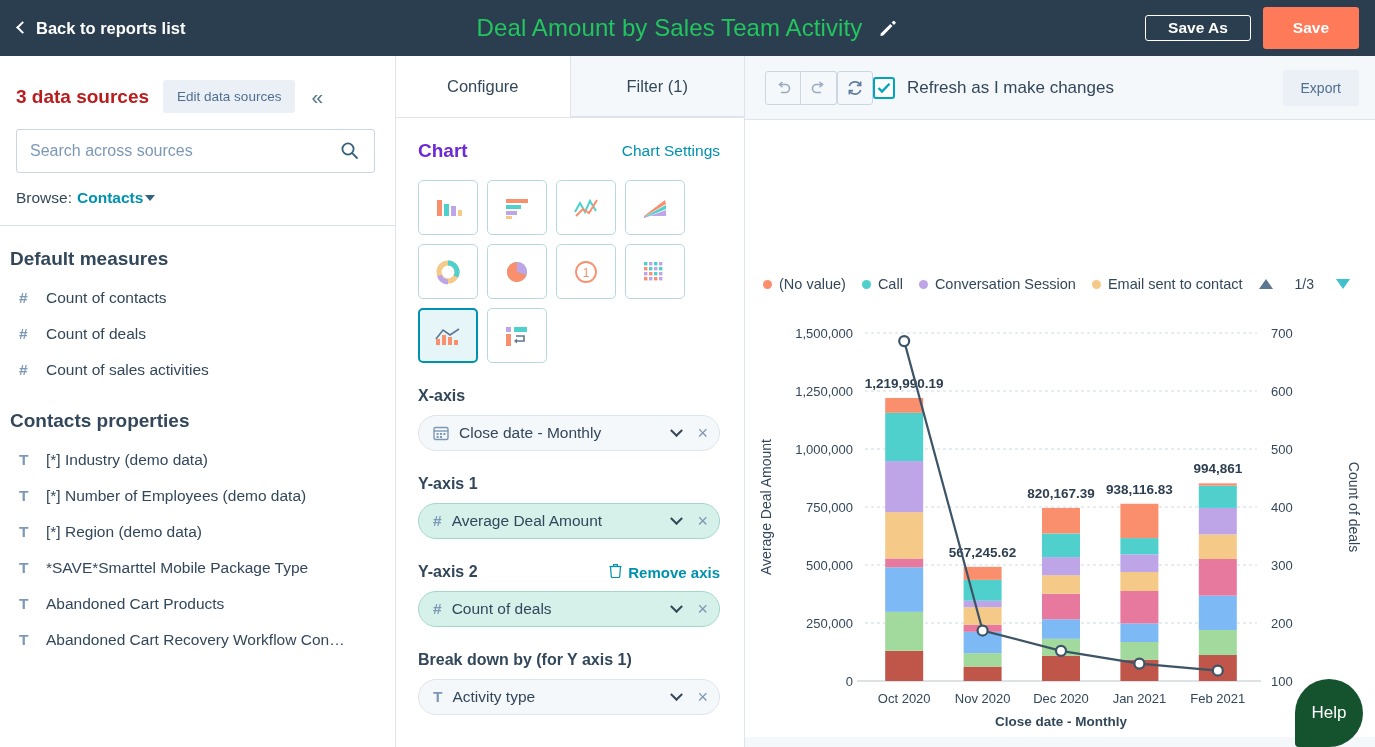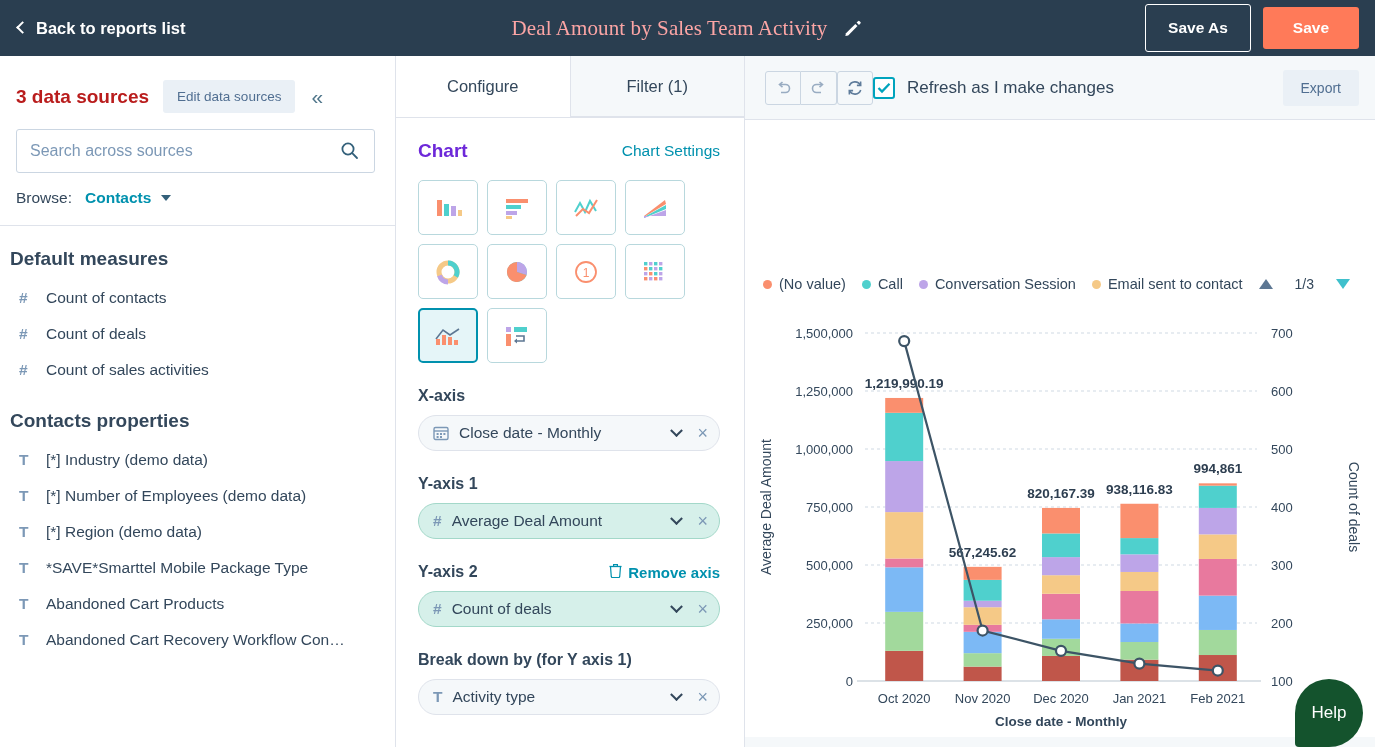--- a/index.html
+++ b/index.html
@@ -24,30 +24,30 @@
     display: inline-block; width: 9px; height: 9px;
     border-left: 2.4px solid #fff; border-bottom: 2.4px solid #fff;
     transform: rotate(45deg); margin-bottom: 1px;
   }
   .title-wrap {
     position: absolute; left: 0; right: 0; top: 0; height: 56px;
     display: flex; align-items: center; justify-content: center; gap: 16px;
     pointer-events: none;
   }
   .report-title {
-    color: #fca5a5; font-size: 21px; font-weight: normal; letter-spacing: .1px; font-family: Liberation Serif, serif;
+    color: #22c55e; font-size: 24px; font-weight: normal; letter-spacing: .1px;
   }
   .pencil-icon { pointer-events: auto; cursor: pointer; display: flex; }
   .topbar-actions {
     position: absolute; right: 16px; top: 0; height: 56px;
     display: flex; align-items: center; gap: 12px;
   }
   .btn-saveas {
     background: transparent; border: 1.5px solid #fff; color: #fff;
-    border-radius: 3px; padding: 0 22px; height: 48px; font-size: 15.5px;
+    border-radius: 3px; padding: 0 22px; height: 26px; font-size: 15.5px;
     font-weight: bold; cursor: pointer; font-family: inherit;
   }
   .btn-save {
     background: #ff7a59; border: none; color: #fff; border-radius: 3px;
     padding: 0 30px; height: 42px; font-size: 15.5px; font-weight: bold;
     cursor: pointer; font-family: inherit;
   }
 
   
   .sidebar {
@@ -72,21 +72,21 @@
     width: 359px; height: 44px; border: 1px solid #cbd6e2; border-radius: 3px;
     font-size: 16px; padding: 0 42px 0 13px; color: #33475b;
     font-family: inherit; background: #fff; outline: none;
   }
   .search-box::placeholder { color: #7c98b6; }
   .search-icon {
     position: absolute; right: 36px; top: 28px; color: #33607a;
     font-size: 18px; cursor: pointer;
   }
   .browse-row {
-    display: flex; align-items: center; gap: 13px;
+    display: flex; align-items: center; gap: 5px;
     padding: 16px 0 18px 16px; font-size: 15.5px; color: #33475b;
   }
   .browse-link { color: #0091ae; font-weight: bold; cursor: pointer; }
   .caret-down {
     width: 0; height: 0; border-left: 5px solid transparent;
     border-right: 5px solid transparent; border-top: 6px solid #33607a;
     margin-left: -3px; cursor: pointer;
   }
   .sb-divider { height: 1px; background: #dfe3eb; width: 396px; }
   .sec-title {

